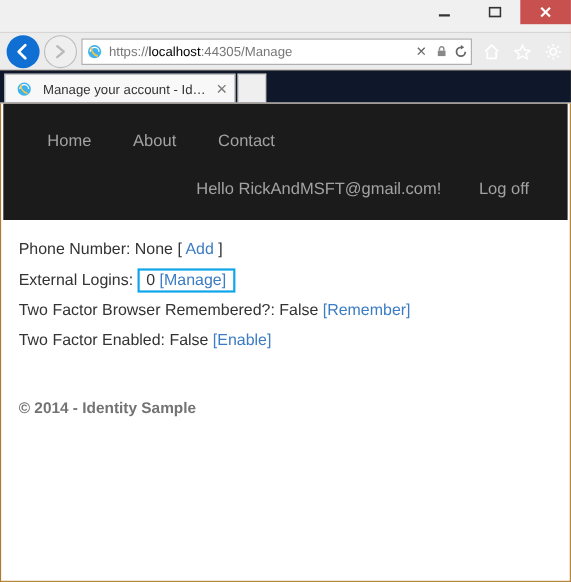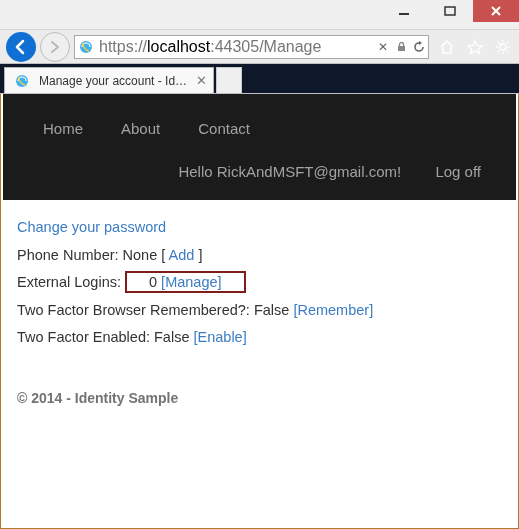--- a/index.html
+++ b/index.html
@@ -13,21 +13,21 @@
   .winbtn.min svg, .winbtn.max svg { display:block; }
   
   
   .navrow { height: 34px; background: #ececec; display: flex; align-items: center; gap: 4px; padding: 0 6px; border-bottom: 1px solid #bfbfbf; }
   .navbtn { width: 30px; height: 30px; border-radius: 50%; display: flex; align-items: center; justify-content: center; }
   .back { background: #0f6fd2; color: #fff; }
   .fwd { background: #efefef; border: 1px solid #bcbcbc; color: #909090; }
   .inprivate { background: #1d5ebf; color: #fff; font-size: 12px; padding: 4px 6px; border: 1px solid #8aa5c9; }
   .addrwrap { flex: 1; display: flex; align-items: center; background: #fff; border: 1px solid #a9a9a9; height: 24px; }
   .ieicon { width: 18px; height: 18px; margin: 0 2px; display:flex; align-items:center; justify-content:center; }
-  .addr { flex: 1; border: none; outline: none; font-size: 16px; padding: 0 2px; color: #777; background: transparent; }
+  .addr { flex: 1; border: none; outline: none; font-size: 12px; padding: 0 2px; color: #777; background: transparent; }
   .addr b { color: #000; font-weight: normal; }
   .addric { width:18px; display:flex; justify-content:center; color:#666; font-size:12px; }
   .chromeicon { width: 20px; height: 20px; color: #fff; display:flex; align-items:center; justify-content:center; margin-left:4px; }
   
   
   .tabrow { height: 30px; background: #0f172a; display: flex; align-items: flex-end; padding-left: 4px; border-bottom: 1px solid #bfbfbf; }
   .tab { background: #f8f8f8; border: 1px solid #b5b5b5; border-bottom: none; height: 26px; display: flex; align-items: center; padding: 0 6px; gap: 6px; max-width: 210px; }
   .tabtitle { font-size: 12px; color: #333; white-space: nowrap; overflow: hidden; text-overflow: ellipsis; flex:1; }
   .tabx { color: #7a7a7a; font-size: 13px; }
   .newtab { width: 26px; height: 26px; border: 1px solid #c9c9c9; border-bottom:none; background:#efefef; margin-left:2px; }
@@ -37,21 +37,21 @@
   .inner { padding: 0 2px 0 2px; }
 
   .sitebar { background: #1b1b1b; color: #9b9b9b; padding: 14px 0 14px 0; }
   .sitebar .menu { display:flex; gap: 38px; padding: 12px 0 20px 40px; }
   .sitebar a { color: #a2a2a2; font-size: 15px; text-decoration: none; }
   .sitebar .right { text-align: right; padding: 6px 35px 6px 0; color:#a2a2a2; font-size:15px; }
   .sitebar .right span { margin-left: 30px; }
 
   .page { padding: 14px 14px; color: #333; font-size: 14.5px; line-height: 1.9; }
   .page a { color: #3b7cc4; text-decoration: none; }
-  .redbox { border: 2px solid #7f1d1d; padding: 1px 22px; }
+  .redbox { border: 2px solid #0ea5e9; padding: 1px 6px; }
   .footer { padding: 24px 14px; font-size: 14px; color: #737373; font-weight: bold; }
 
   svg { display:block; }
 </style>
 </head>
 <body>
 
 <div class="winbar">
   <div class="winbtn min">
     <svg width="12" height="12">
@@ -157,21 +157,20 @@
         <a href="#">About</a>
         <a href="#">Contact</a>
       </div>
       <div class="right">
         <a href="#">Hello RickAndMSFT@gmail.com!</a>
         <span><a href="#">Log off</a></span>
       </div>
     </div>
 
     <div class="page">
-      <div><a href="#">Change your password</a></div>
       <div>
         <span>Phone Number: None [ </span><a href="#">Add</a><span> ]</span>
       </div>
       <div>
         <span>External Logins:</span>
         <span class="redbox"><span>0 </span><a href="#">[Manage]</a></span>
       </div>
       <div>
         <span>Two Factor Browser Remembered?: False </span><a href="#">[Remember]</a>
       </div>

